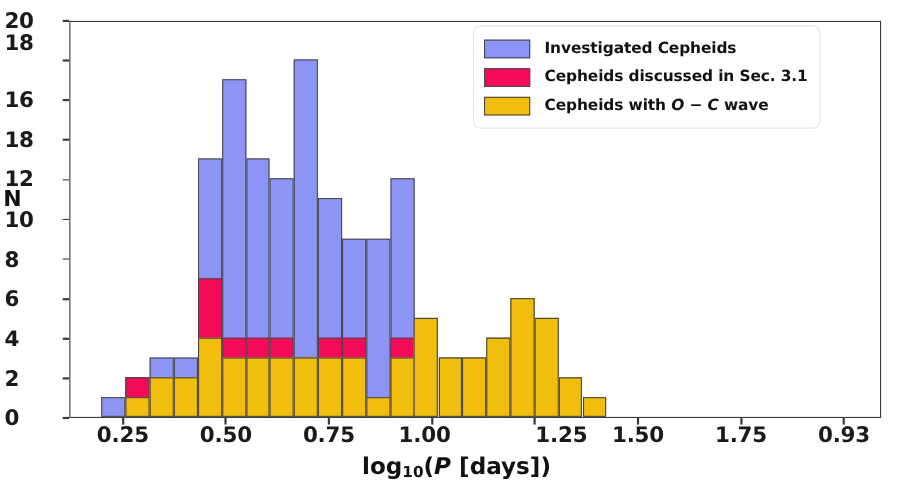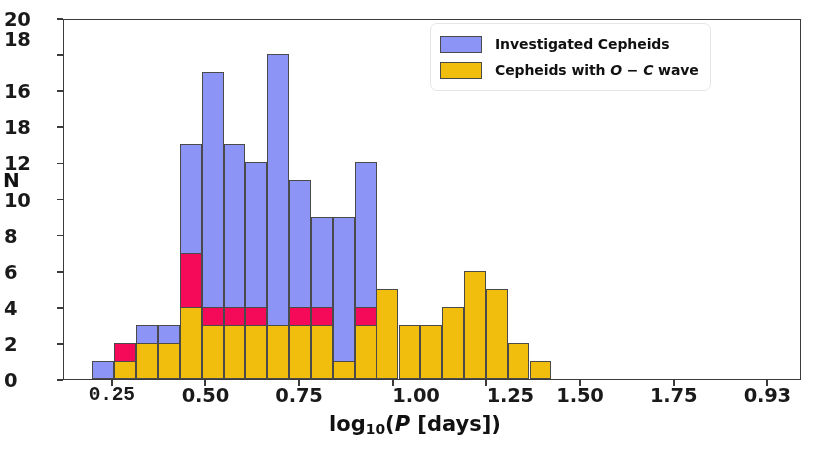--- a/index.html
+++ b/index.html
@@ -169,27 +169,27 @@
           <div class="seg" style="background: rgb(242, 190, 13); bottom: 0px; height: 36.1px;"></div>
         </div>
         <div class="bar" style="left: 465.652px; width: 21.8403px; height: 18.05px;">
           <div class="seg" style="background: rgb(140, 149, 245); bottom: 0px; height: 18.05px;"></div>
           <div class="seg" style="background: rgb(242, 190, 13); bottom: 0px; height: 18.05px;"></div>
         </div>
       </div>
   </div>
 
   <div id="xticks">
-      <div class="xtick-label" style="left: 111.701px; font-family: Liberation Mono, monospace;">0.25</div>
+      <div class="xtick-label" style="left: 111.701px;">0.25</div>
       <div class="xtick-mark" style="left: 110.801px;"></div>
       <div class="xtick-label" style="left: 205.355px;">0.50</div>
       <div class="xtick-mark" style="left: 204.455px;"></div>
       <div class="xtick-label" style="left: 299.01px;">0.75</div>
       <div class="xtick-mark" style="left: 298.11px;"></div>
-      <div class="xtick-label" style="left: 416px;">1.00</div>
+      <div class="xtick-label" style="left: 386px;">1.00</div>
       <div class="xtick-mark" style="left: 391.765px;"></div>
       <div class="xtick-label" style="left: 486.32px; margin-left: 24px;">1.25</div>
       <div class="xtick-mark" style="left: 485.42px;"></div>
       <div class="xtick-label" style="left: 579.975px;">1.50</div>
       <div class="xtick-mark" style="left: 579.075px;"></div>
       <div class="xtick-label" style="left: 673.629px;">1.75</div>
       <div class="xtick-mark" style="left: 672.729px;"></div>
       <div class="xtick-label" style="left: 767.284px;">0.93</div>
       <div class="xtick-mark" style="left: 766.384px;"></div>
     </div>
@@ -197,18 +197,22 @@
   <div id="xlabel">
     <span>log</span><sub>10</sub><span>(</span><span class="it">P</span><span> [days]</span><span>)</span>
   </div>
 
   <div id="legend">
     <div class="legend-row">
       <span class="swatch" style="background: rgb(140, 149, 245);"></span>
       <span class="legend-text">Investigated Cepheids</span>
     </div>
     <div class="legend-row">
+      <span class="swatch" style="background: rgb(245, 10, 90);"></span>
+      <span class="legend-text">Cepheids discussed in Sec. 3.1</span>
+    </div>
+    <div class="legend-row">
       <span class="swatch" style="background: rgb(242, 190, 13);"></span>
       <span class="legend-text"><span>Cepheids with </span><span class="it">O − C</span><span> wave</span></span>
     </div>
   </div>
 
 </div>
 
 </body></html>

